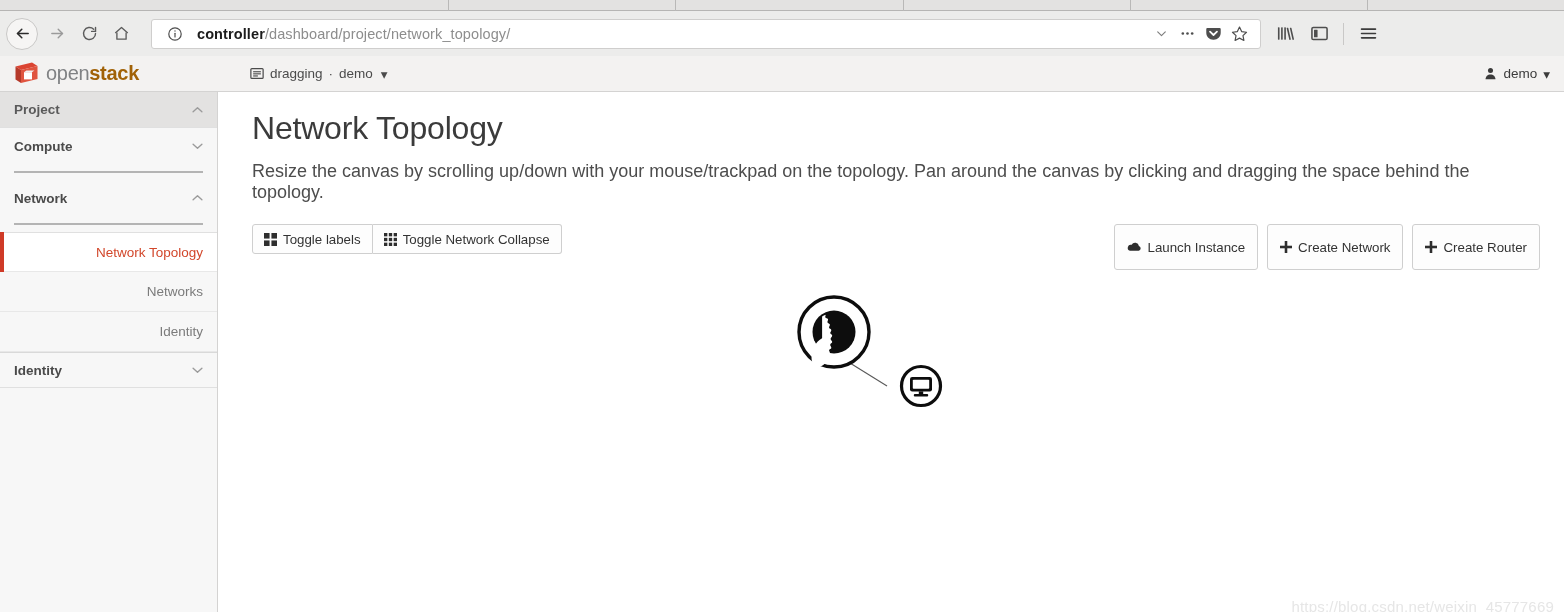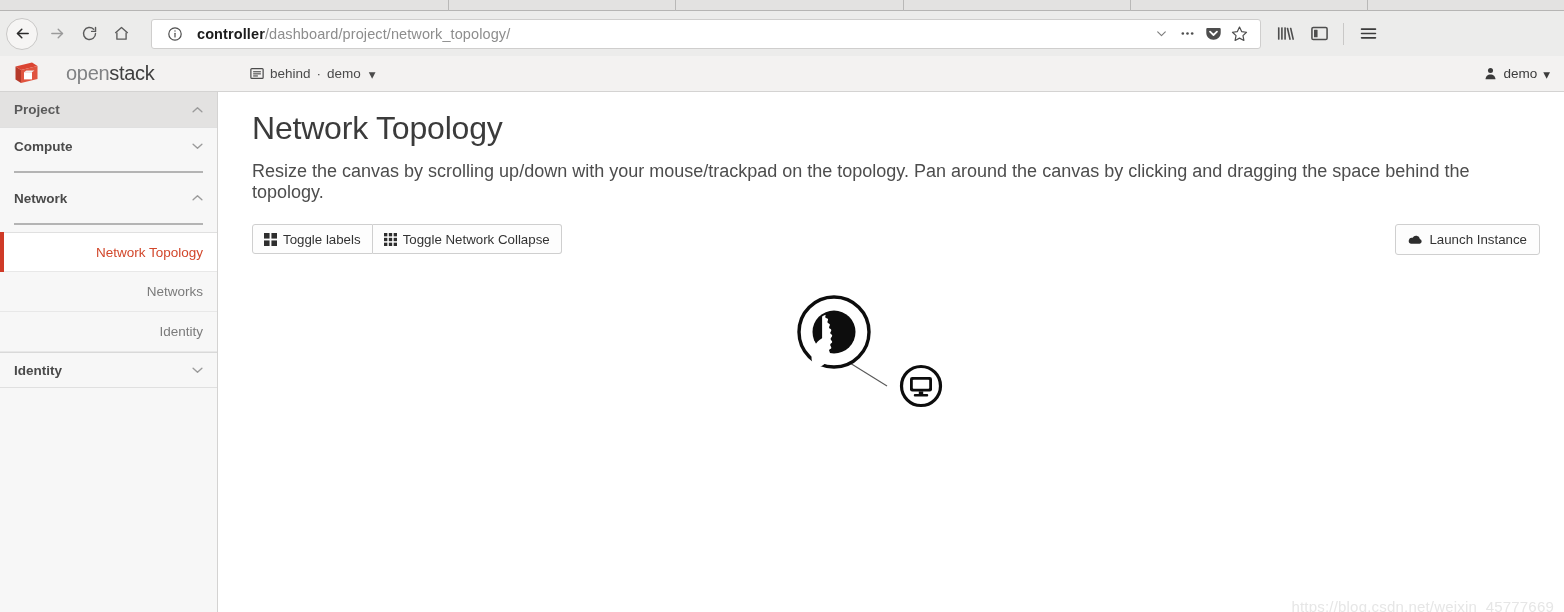--- a/index.html
+++ b/index.html
@@ -88,22 +88,22 @@
     position: relative;
   }
   #brand {
     width: 218px;
     display: flex; align-items: center;
     padding-left: 14px;
     flex: none;
   }
   #os-logo-mark { margin-right: 7px; display:block; }
   #os-wordmark { font-size: 20px; letter-spacing: -.3px; }
-  #os-wordmark .w-open { color: #808284; margin-left: 20px; }
-  #os-wordmark .w-stack { color: #404040; font-weight: 400; }
+  #os-wordmark .w-open { color: #808284; }
+  #os-wordmark .w-stack { color: #a16207; font-weight: 700; }
 
   #context-switcher {
     display: flex; align-items: center;
     font-size: 13.5px; color: #4b4b4b;
     margin-left: 32px;
     gap: 6px;
   }
   #context-switcher .caret { margin-left: 2px; }
 
   #user-menu {
@@ -199,21 +199,21 @@
     font-family: "Liberation Sans", sans-serif;
     display: inline-flex;
     align-items: center;
     gap: 6px;
     padding: 0 11px;
     border-radius: 3px;
   }
   .btn-group .btn:first-child { border-radius: 3px 0 0 3px; }
   .btn-group .btn:last-child { border-radius: 0 3px 3px 0; border-left: none; }
   #right-actions { margin-left: auto; display: flex; gap: 9px; }
-  #right-actions .btn { height: 31px; padding: 0 12px; }
+  #right-actions .btn { height: 46px; padding: 0 12px; }
 
   
   #topology-canvas {
     position: absolute;
     left: 0; right: 0; top: 120px; bottom: 0;
   }
   #watermark {
     position: absolute;
     right: 10px; bottom: 8px;
     font-size: 15px;
@@ -343,21 +343,21 @@
     </span>
   </div>
 
   <div id="context-switcher">
     <svg width="14" height="13" viewBox="0 0 16 14" fill="none" stroke="#4b4b4b" stroke-width="1.4">
       <rect x="1" y="1.4" width="14" height="11.2" rx="1.1"></rect>
       <line x1="3.6" y1="5" x2="12.4" y2="5" stroke-width="1.3"></line>
       <line x1="3.6" y1="7.4" x2="12.4" y2="7.4" stroke-width="1.3"></line>
       <line x1="3.6" y1="9.8" x2="9" y2="9.8" stroke-width="1.3"></line>
     </svg>
-    <span>behind</span>
+    <span>dragging</span>
     <span>·</span>
     <span>demo</span>
     <span class="caret">▾</span>
   </div>
 
   <div id="user-menu">
     <svg width="13" height="13" viewBox="0 0 16 16" fill="#3b3b3b">
       <circle cx="8" cy="4.4" r="3.1"></circle>
         <path d="M1.9 15c0-3.4 2.7-5.9 6.1-5.9s6.1 2.5 6.1 5.9z"></path>
     </svg>
@@ -457,20 +457,34 @@
           <span>Toggle Network Collapse</span>
         </button>
       </div>
 
       <div id="right-actions">
         <button class="btn">
           <svg width="15" height="12" viewBox="0 0 18 13" fill="#2e2e2e">
             <path d="M14.3 5.2A4.6 4.6 0 0 0 5.6 3.9 3.6 3.6 0 0 0 3.6 11h10.4a3 3 0 0 0 .3-5.8z"></path>
           </svg>
           <span>Launch Instance</span>
+        </button>
+        <button class="btn">
+          <svg width="12" height="12" viewBox="0 0 14 14" fill="#2e2e2e">
+            <rect x="5.5" y="0" width="3" height="14"></rect>
+              <rect x="0" y="5.5" width="14" height="3"></rect>
+          </svg>
+          <span>Create Network</span>
+        </button>
+        <button class="btn">
+          <svg width="12" height="12" viewBox="0 0 14 14" fill="#2e2e2e">
+            <rect x="5.5" y="0" width="3" height="14"></rect>
+              <rect x="0" y="5.5" width="14" height="3"></rect>
+          </svg>
+          <span>Create Router</span>
         </button>
       </div>
     </div>
 
     <div id="topology-canvas">
       <svg width="100%" height="100%" viewBox="0 0 1346 411" preserveAspectRatio="none">
 
         <line x1="582" y1="389" x2="669" y2="443" stroke="#595959" stroke-width="1.1" transform="translate(0,-269)"></line>
 
         <g transform="translate(616,120)">

